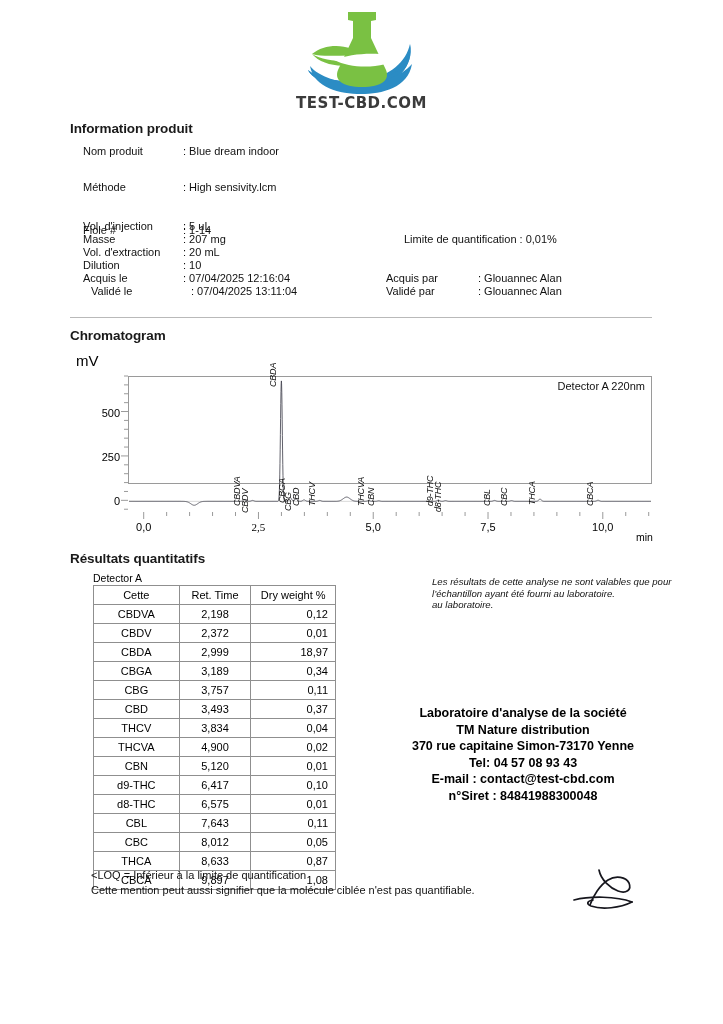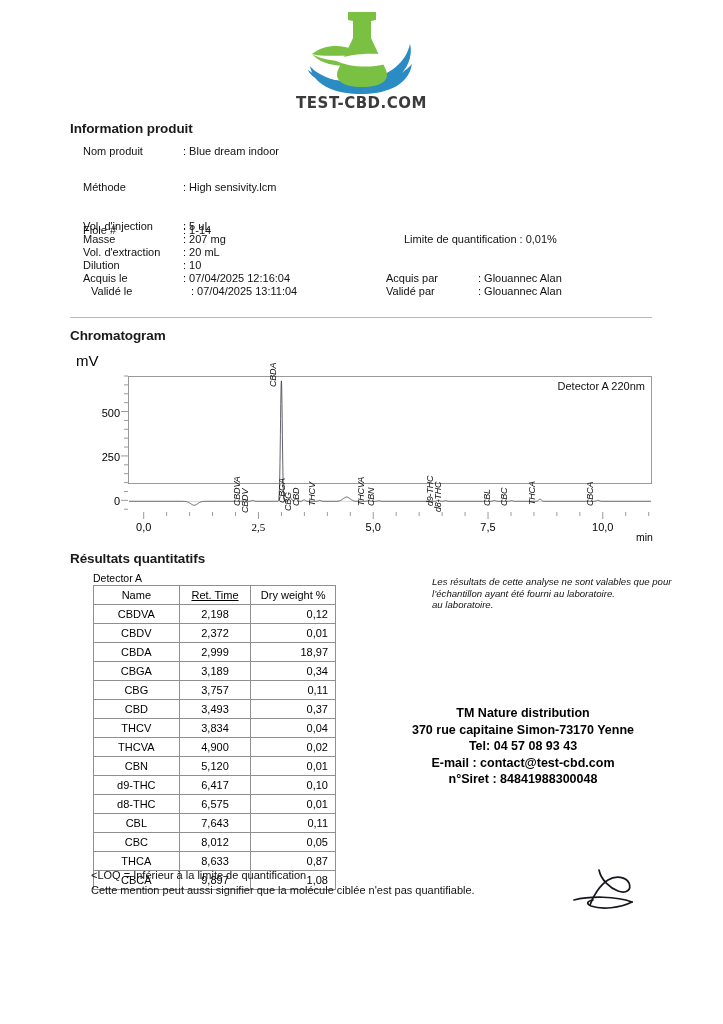--- a/index.html
+++ b/index.html
@@ -140,21 +140,21 @@
     border: 1px solid #8f8f8f;
     padding: 1px 5px;
     height: 18px;
     line-height: 16px;
   }
   #res-table th { font-weight: normal; text-align: center; }
   #res-table td.c-name { text-align: center; width: 86px; }
   #res-table td.c-rt   { text-align: center; width: 72px; }
   #res-table td.c-dw   { text-align: right;  width: 85px; padding-right: 7px; }
   #res-table th.h-name { width: 86px; }
-  #res-table th.h-rt   { width: 72px; text-decoration: underline; }
+  #res-table th.h-rt   { width: 72px; }
   #res-table th.h-dw   { width: 85px; }
 
   
   #notes {
     position: absolute;
     left: 432px; top: 576px;
     width: 240px;
     font-size: 9.6px;
     font-style: italic;
     line-height: 11.6px;
@@ -336,21 +336,21 @@
         <div class="peak-label" style="left: 525.065px; top: 148.276px;">CBCA</div>
       </div>
   </div>
 
   <div class="sec-title" id="title-res">Résultats quantitatifs</div>
   <div id="detector-a-cap">Detector A</div>
 
   <table id="res-table">
     <thead>
       <tr>
-        <th class="h-name">Name</th>
+        <th class="h-name">Cette</th>
         <th class="h-rt">Ret. Time</th>
         <th class="h-dw">Dry weight %</th>
       </tr>
     </thead>
     <tbody id="res-tbody">
         <tr>
           <td class="c-name">CBDVA</td>
           <td class="c-rt">2,198</td>
           <td class="c-dw">0,12</td>
         </tr>
@@ -426,20 +426,21 @@
         </tr>
       </tbody>
   </table>
 
   <div id="notes">
       <div>Les résultats de cette analyse ne sont valables que pour l’échantillon ayant été fourni au laboratoire.</div>
       <div>au laboratoire.</div>
     </div>
 
   <div id="lab-block">
+    <div>Laboratoire d'analyse de la société</div>
     <div>TM Nature distribution</div>
     <div>370 rue capitaine Simon-73170 Yenne</div>
     <div>Tel: 04 57 08 93 43</div>
     <div>E-mail : contact@test-cbd.com</div>
     <div>n°Siret : 84841988300048</div>
   </div>
 
   <div id="footer-notes">
     <div>&lt;LOQ = Inférieur à la limite de quantification</div>
     <div>Cette mention peut aussi signifier que la molécule ciblée n'est pas quantifiable.</div>

